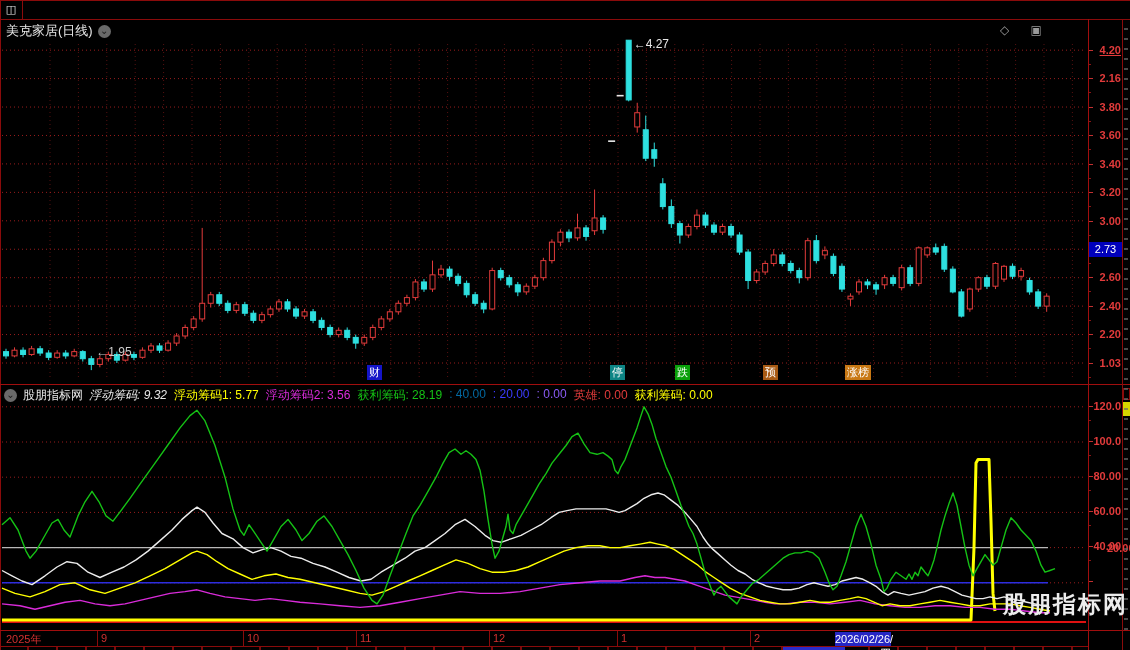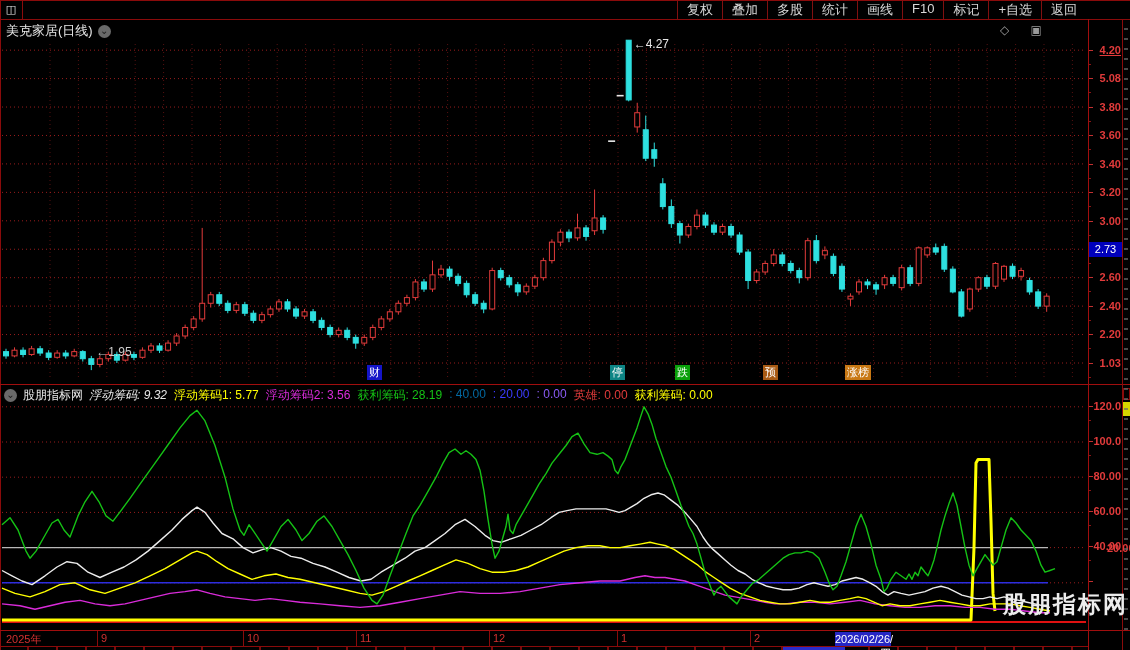--- a/index.html
+++ b/index.html
@@ -63,31 +63,20 @@
   #watermark .w1 { font-size:23px; letter-spacing:2px; }
   #watermark .w2 { font-size:22px; }
 </style>
 </head>
 <body>
 
 <div id="stage">
 
   <div id="menubar">
     <div id="win-icon">◫</div>
-    <div id="menu-right">
-        <span class="mr-item">复权</span>
-        <span class="mr-item">叠加</span>
-        <span class="mr-item">多股</span>
-        <span class="mr-item">统计</span>
-        <span class="mr-item">画线</span>
-        <span class="mr-item">F10</span>
-        <span class="mr-item">标记</span>
-        <span class="mr-item">+自选</span>
-        <span class="mr-item">返回</span>
-      </div>
   </div>
 
   <div id="titlebar">
     <span>美克家居(日线)</span>
     <span class="circ">⌄</span>
   </div>
   <div id="title-icons">◇ ▣</div>
 
   <svg id="chart-svg" width="1130" height="650" viewBox="0 0 1130 650">
       <line x1="2" y1="363" x2="1086" y2="363" stroke="#aa2020" stroke-width="1" stroke-dasharray="1 3" opacity="0.9"></line>
@@ -398,21 +387,21 @@
       <polyline points="2,603.9 20,605.7 35,609.2 50,605.7 65,602.2 80,600.4 95,603.9 110,605.7 125,603.9 140,600.4 155,596.9 170,593.4 185,591.6 197,589.8 210,593.4 225,596.9 240,598.6 255,600.4 270,598.6 285,600.4 300,602.2 320,603.9 340,605.7 360,607.4 380,605.7 400,602.2 420,598.6 440,595.1 460,591.6 480,593.4 500,593.4 520,591.6 540,588.1 560,584.6 580,582.8 600,581.0 620,581.0 635,577.5 645,575.8 655,577.5 665,577.5 675,579.3 685,581.0 695,584.6 705,588.1 715,591.6 725,595.1 735,596.9 745,598.6 755,600.4 765,602.2 775,603.9 785,603.9 800,602.2 815,602.2 830,603.9 845,602.2 860,600.4 875,603.9 890,605.7 905,607.4 920,607.4 935,605.7 950,605.7 965,607.4 980,607.4 995,609.2 1010,609.2 1025,611.0 1040,612.7 1050,612.7" fill="none" stroke="#d92bd9" stroke-width="1.4" stroke-linejoin="round" stroke-linecap="butt"></polyline>
       <polyline points="2,588.1 15,593.4 30,596.9 45,591.6 60,584.6 75,582.8 90,589.8 105,593.4 120,588.1 135,582.8 150,575.8 165,568.7 180,559.9 192,552.9 197,551.1 207,554.6 217,561.7 228,568.7 240,574.0 252,579.3 264,575.8 276,574.0 288,577.5 300,579.3 315,582.8 330,586.3 345,589.8 360,593.4 372,595.1 384,591.6 396,586.3 408,581.0 420,575.8 432,570.5 444,565.2 456,559.9 468,563.4 480,568.7 492,572.2 504,572.2 516,570.5 528,567.0 540,561.7 552,556.4 564,551.1 576,547.6 588,545.8 600,545.8 610,547.6 620,547.6 630,545.8 640,544.1 650,542.3 658,544.1 666,545.8 674,549.4 682,554.6 690,559.9 698,565.2 706,572.2 714,577.5 722,582.8 730,588.1 740,593.4 750,596.9 760,600.4 770,602.2 780,603.9 790,603.9 800,602.2 810,600.4 820,602.2 830,602.2 840,600.4 850,598.6 858,596.9 866,598.6 874,602.2 882,605.7 890,603.9 900,605.7 910,605.7 920,603.9 930,602.2 940,600.4 950,602.2 960,603.9 970,605.7 980,605.7 990,603.9 1000,603.9 1010,603.9 1020,605.7 1030,607.4 1040,609.2 1050,611.0" fill="none" stroke="#ffff00" stroke-width="1.4" stroke-linejoin="round" stroke-linecap="butt"></polyline>
       <polyline points="2,570.5 12,575.8 22,581.0 32,584.6 45,575.8 57,567.0 67,561.7 77,563.4 88,572.2 100,577.5 112,572.2 124,567.0 136,559.9 148,551.1 160,540.6 172,530.0 182,519.4 192,510.6 197,507.1 205,512.4 213,523.0 222,533.5 233,538.8 243,547.6 253,552.9 263,549.4 271,547.6 281,551.1 291,556.4 301,558.2 313,563.4 325,567.0 337,572.2 349,577.5 361,581.0 371,579.3 381,572.2 393,565.2 405,558.2 415,551.1 425,547.6 435,540.6 445,533.5 455,524.7 465,519.4 475,526.5 485,535.3 493,540.6 501,542.3 511,538.8 521,535.3 531,530.0 541,524.7 551,517.7 559,512.4 567,510.6 576,508.9 586,508.9 596,508.9 606,508.9 613,510.6 619,512.4 625,510.6 631,507.1 637,503.6 644,498.3 651,494.8 658,493.0 664,494.8 671,500.1 678,505.4 685,512.4 691,519.4 697,526.5 703,537.0 708,544.1 713,549.4 719,554.6 725,559.9 731,565.2 738,570.5 745,574.0 752,579.3 759,582.8 767,586.3 775,588.1 783,589.8 791,589.8 799,588.1 807,584.6 814,582.8 821,584.6 828,586.3 835,584.6 842,581.0 849,579.3 856,577.5 863,579.3 870,582.8 876,586.3 882,591.6 888,595.1 894,591.6 901,593.4 909,595.1 917,593.4 925,591.6 933,588.1 941,586.3 948,588.1 955,591.6 962,595.1 969,596.9 976,598.6 983,598.6 990,596.9 997,598.6 1004,596.9 1011,598.6 1019,600.4 1027,602.2 1035,603.9 1043,605.7 1050,607.4" fill="none" stroke="#ececec" stroke-width="1.4" stroke-linejoin="round" stroke-linecap="butt"></polyline>
       <polyline points="2,524.7 10,517.7 18,530.0 26,551.1 30,558.2 36,551.1 44,537.0 52,523.0 58,519.4 64,530.0 70,537.0 78,515.9 85,501.8 92,491.3 99,501.8 106,515.9 113,521.2 121,510.6 130,498.3 140,484.2 150,470.2 160,456.1 170,442.0 180,427.9 190,415.6 197,410.3 205,420.9 215,445.5 225,477.2 233,508.9 240,530.0 244,535.3 249,524.7 254,531.8 261,542.3 267,551.1 274,538.8 281,526.5 288,519.4 296,530.0 302,540.6 309,533.5 317,521.2 324,515.9 332,526.5 340,540.6 348,554.6 356,570.5 364,588.1 372,600.4 377,603.9 383,595.1 390,575.8 398,554.6 406,533.5 413,515.9 420,505.4 428,491.3 436,477.2 443,463.1 449,452.6 455,449.0 461,454.3 466,450.8 471,454.3 476,459.6 480,470.2 484,491.3 488,519.4 492,544.1 495,558.2 499,551.1 503,537.0 506,526.5 508,514.2 510,530.0 513,533.5 516,524.7 521,515.9 527,505.4 533,494.8 539,484.2 546,473.7 552,463.1 559,454.3 566,445.5 572,436.7 578,433.2 584,443.8 590,452.6 597,454.3 603,452.6 608,456.1 612,459.6 615,470.2 618,473.7 621,466.6 625,459.6 629,449.0 633,438.5 637,427.9 641,415.6 644,406.8 648,413.8 652,424.4 656,438.5 661,452.6 666,466.6 671,477.2 676,491.3 681,505.4 685,515.9 689,526.5 693,533.5 697,544.1 700,554.6 703,565.2 706,575.8 709,582.8 711,588.1 714,595.1 717,589.8 721,586.3 725,591.6 729,596.9 733,600.4 737,603.9 741,596.9 747,589.8 753,582.8 759,579.3 765,574.0 771,568.7 777,563.4 783,558.2 789,554.6 795,552.9 801,552.9 807,551.1 813,552.9 819,558.2 825,572.2 829,582.8 833,589.8 837,586.3 841,575.8 846,561.7 851,544.1 856,526.5 861,514.2 866,526.5 871,544.1 876,565.2 881,579.3 884,591.6 887,588.1 891,579.3 896,572.2 901,575.8 906,579.3 909,574.0 912,579.3 915,572.2 918,575.8 921,567.0 925,572.2 928,575.8 931,568.7 934,559.9 937,547.6 941,530.0 945,515.9 949,503.6 953,493.0 957,505.4 961,526.5 965,547.6 969,565.2 973,575.8 977,568.7 981,561.7 985,554.6 989,559.9 993,565.2 997,561.7 1001,547.6 1006,530.0 1011,517.7 1016,523.0 1021,530.0 1026,535.3 1031,540.6 1036,551.1 1041,565.2 1045,572.2 1050,570.5 1055,568.7" fill="none" stroke="#15c215" stroke-width="1.4" stroke-linejoin="round" stroke-linecap="butt"></polyline>
     </svg>
 
   <div id="main-axis">
       <span class="ax-label" style="top: 44px; text-decoration: underline;">4.20</span>
       <span class="tick" style="top: 50px;"></span>
       <span class="mtick" style="top: 64px;"></span>
-      <span class="ax-label" style="top: 72px;">5.08</span>
+      <span class="ax-label" style="top: 72px;">2.16</span>
       <span class="tick" style="top: 78px;"></span>
       <span class="mtick" style="top: 92px;"></span>
       <span class="ax-label" style="top: 101px;">3.80</span>
       <span class="tick" style="top: 107px;"></span>
       <span class="mtick" style="top: 121px;"></span>
       <span class="ax-label" style="top: 129px;">3.60</span>
       <span class="tick" style="top: 135px;"></span>
       <span class="mtick" style="top: 149px;"></span>
       <span class="ax-label" style="top: 158px;">3.40</span>
       <span class="tick" style="top: 164px;"></span>

